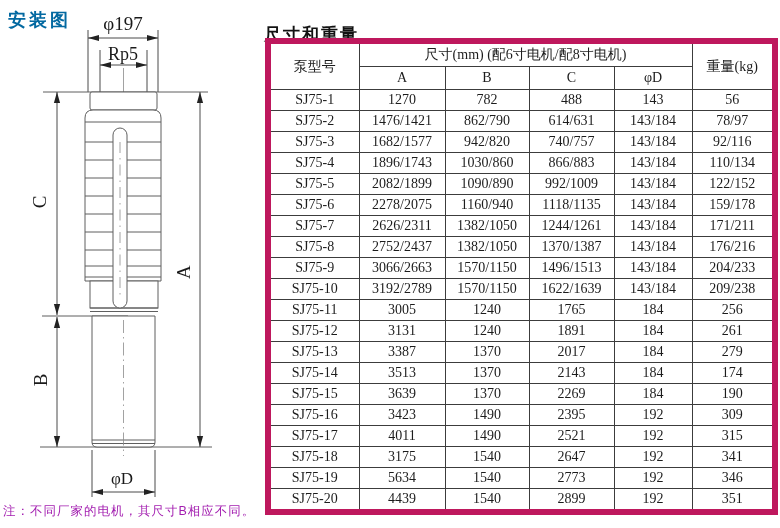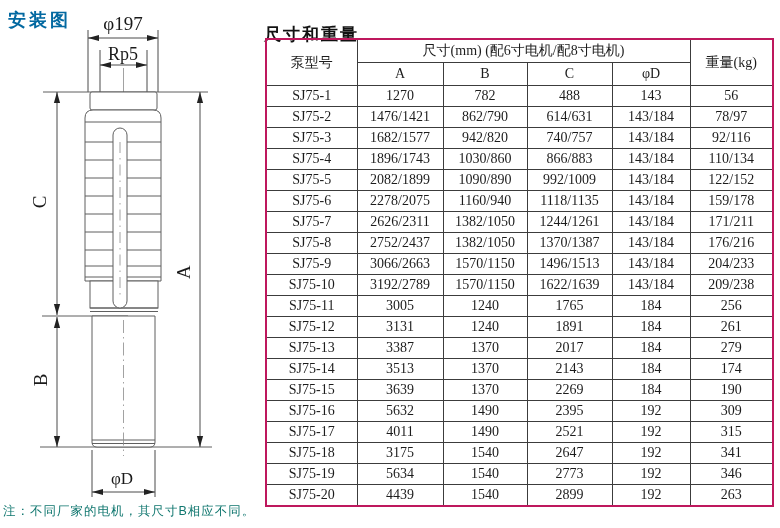--- a/index.html
+++ b/index.html
@@ -19,33 +19,33 @@
     position:absolute;left:264px;top:5px;
     font-size:17px;font-weight:bold;letter-spacing:2px;color:#111;margin-top:18px;
   }
   .diagram{position:absolute;left:0;top:0;}
   .table-wrap{position:absolute;left:265px;top:38px;}
   table.dim-table{
     border-collapse:collapse;table-layout:fixed;
     width:507px;
     font-family:"Liberation Serif","DejaVu Serif",serif;
     font-size:14px;color:#1c1c1c;
-    border:2px solid #be185d;
+    border:6px solid #be185d;
   }
   table.dim-table th, table.dim-table td{
     border:1px solid #3c3c3c;
     text-align:center;vertical-align:middle;
     padding:0;font-weight:normal;
     white-space:nowrap;overflow:hidden;
   }
   table.dim-table thead th{height:22px;font-size:14px;}
   table.dim-table tbody td{height:20px;}
   .note{
     position:absolute;left:3px;top:503px;
-    font-size:12.5px;color:#0f766e;letter-spacing:1px;
+    font-size:12.5px;color:#a21caf;letter-spacing:1px;
   }
   svg text{
     font-family:"Liberation Serif","DejaVu Serif",serif;
     fill:#1a1a1a;
   }
   .geo{stroke:#5f5f5f;fill:none;stroke-width:1;}
   .geow{stroke:#5f5f5f;fill:#ffffff;stroke-width:1;}
   .dim{stroke:#4a4a4a;fill:none;stroke-width:1;}
   .thin{stroke:#8a8a8a;fill:none;stroke-width:0.8;}
   .arr{fill:#222;stroke:none;}
@@ -283,21 +283,21 @@
           <tr>
             <td>SJ75-15</td>
             <td>3639</td>
             <td>1370</td>
             <td>2269</td>
             <td>184</td>
             <td>190</td>
           </tr>
           <tr>
             <td>SJ75-16</td>
-            <td>5632</td>
+            <td>3423</td>
             <td>1490</td>
             <td>2395</td>
             <td>192</td>
             <td>309</td>
           </tr>
           <tr>
             <td>SJ75-17</td>
             <td>4011</td>
             <td>1490</td>
             <td>2521</td>
@@ -319,21 +319,21 @@
             <td>2773</td>
             <td>192</td>
             <td>346</td>
           </tr>
           <tr>
             <td>SJ75-20</td>
             <td>4439</td>
             <td>1540</td>
             <td>2899</td>
             <td>192</td>
-            <td>263</td>
+            <td>351</td>
           </tr>
         </tbody>
     </table>
   </div>
 
   <div class="note">注：不同厂家的电机，其尺寸B相应不同。</div>
 
 </div>
 
 </body></html>

